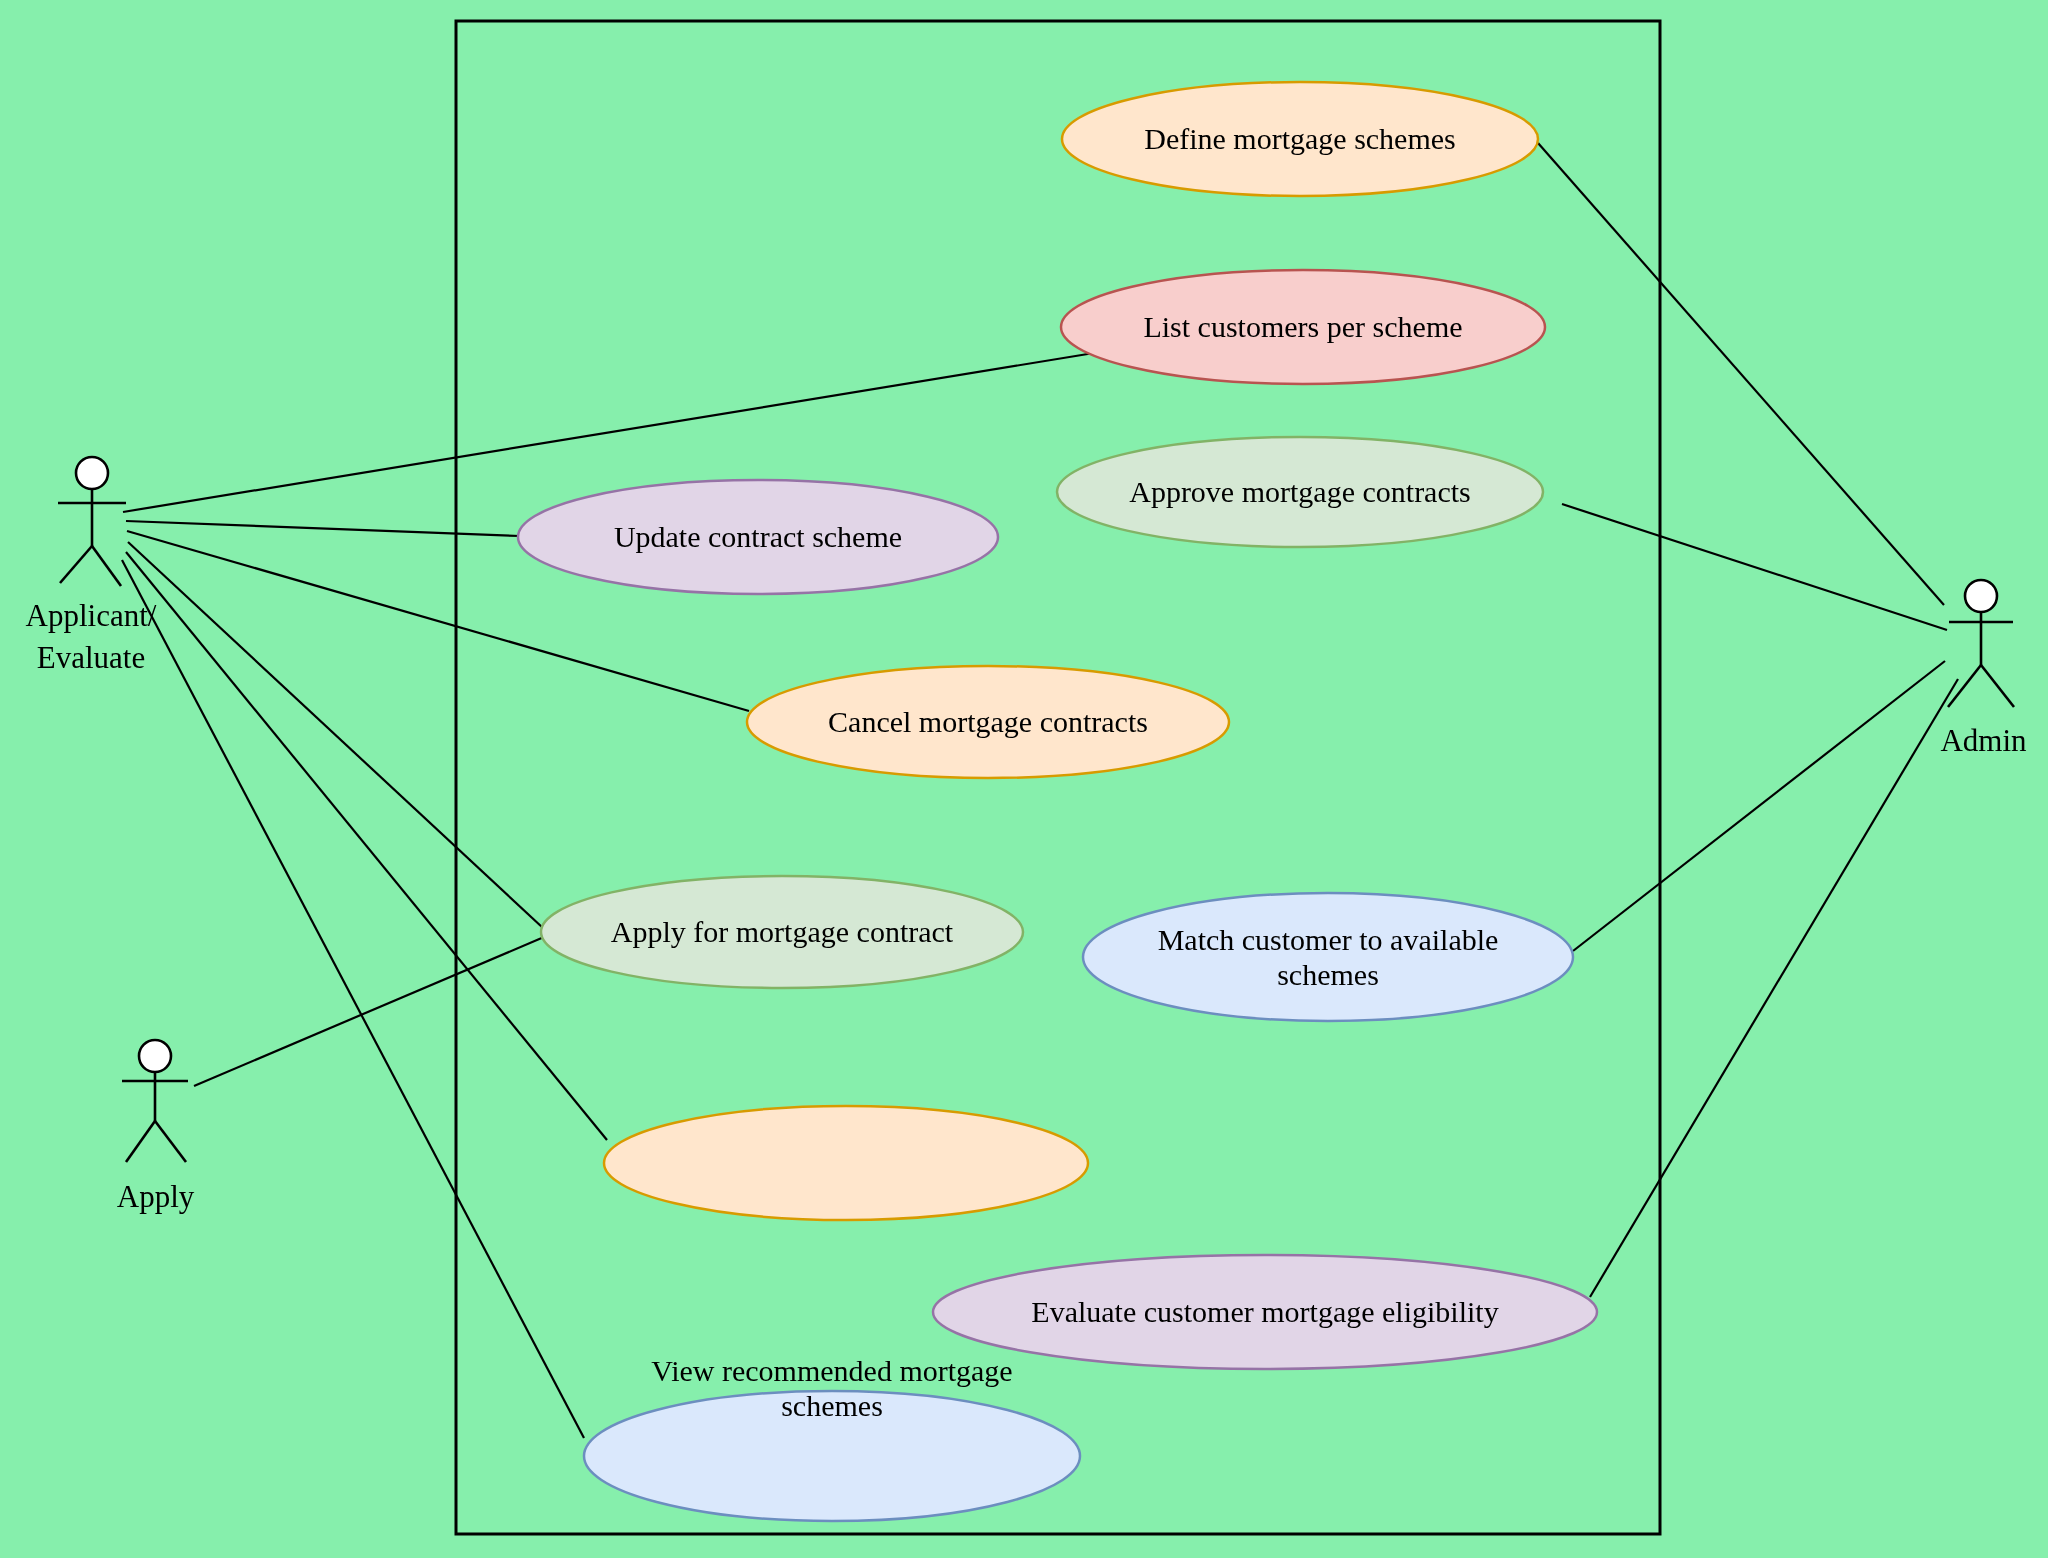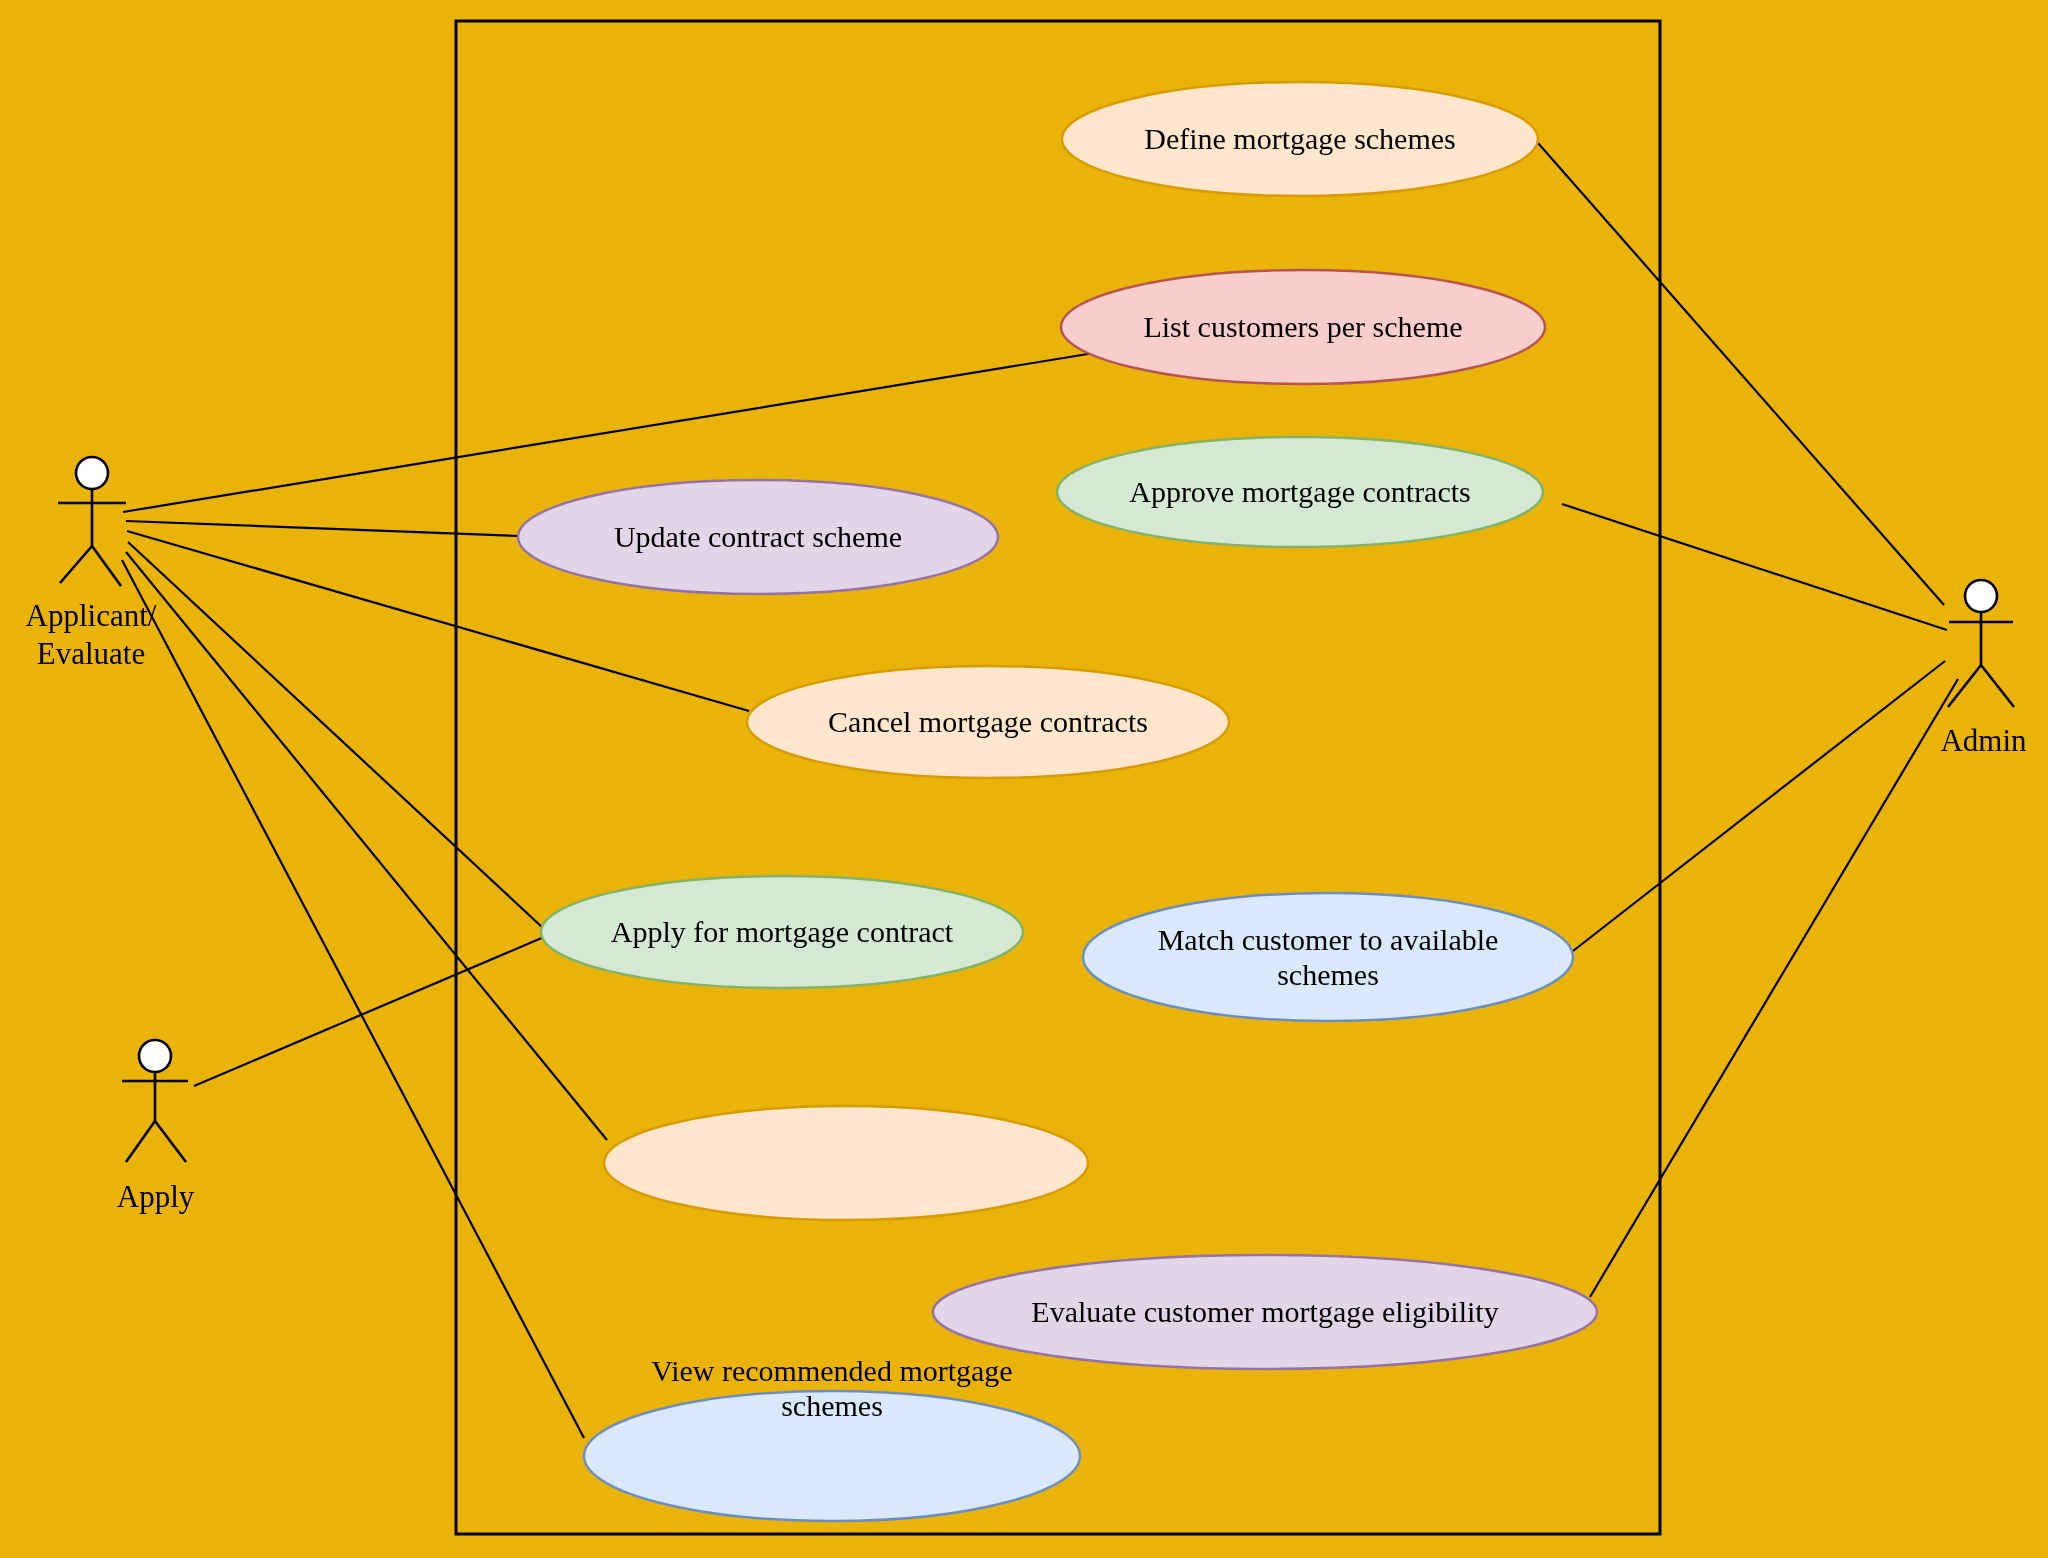--- a/index.html
+++ b/index.html
@@ -1,41 +1,41 @@
 <!DOCTYPE html>
 <html><head>
 <meta charset="utf-8">
 <style>
   html,body{margin:0;padding:0;background:#fff;}
   .canvas{
     position:relative;
     width:2048px;
     height:1558px;
-    background:#eab308;
+    background:#86efac;
     font-family:"Liberation Serif", serif;
     overflow:hidden;
   }
   .canvas svg{position:absolute;left:0;top:0;}
   .uc-label{
     position:absolute;
     display:flex;
     align-items:center;
     justify-content:center;
     text-align:center;
     font-size:30px;
     line-height:1.18;
     color:#000;
     pointer-events:none;
   }
   .actor-label{
     position:absolute;
     display:flex;
     flex-direction:column;
     align-items:center;
-    justify-content:flex-start;
+    justify-content:space-between;
     text-align:center;
     font-size:31px;
     line-height:1.22;
     color:#000;
     pointer-events:none;
   }
 </style>
 </head>
 <body>
 

